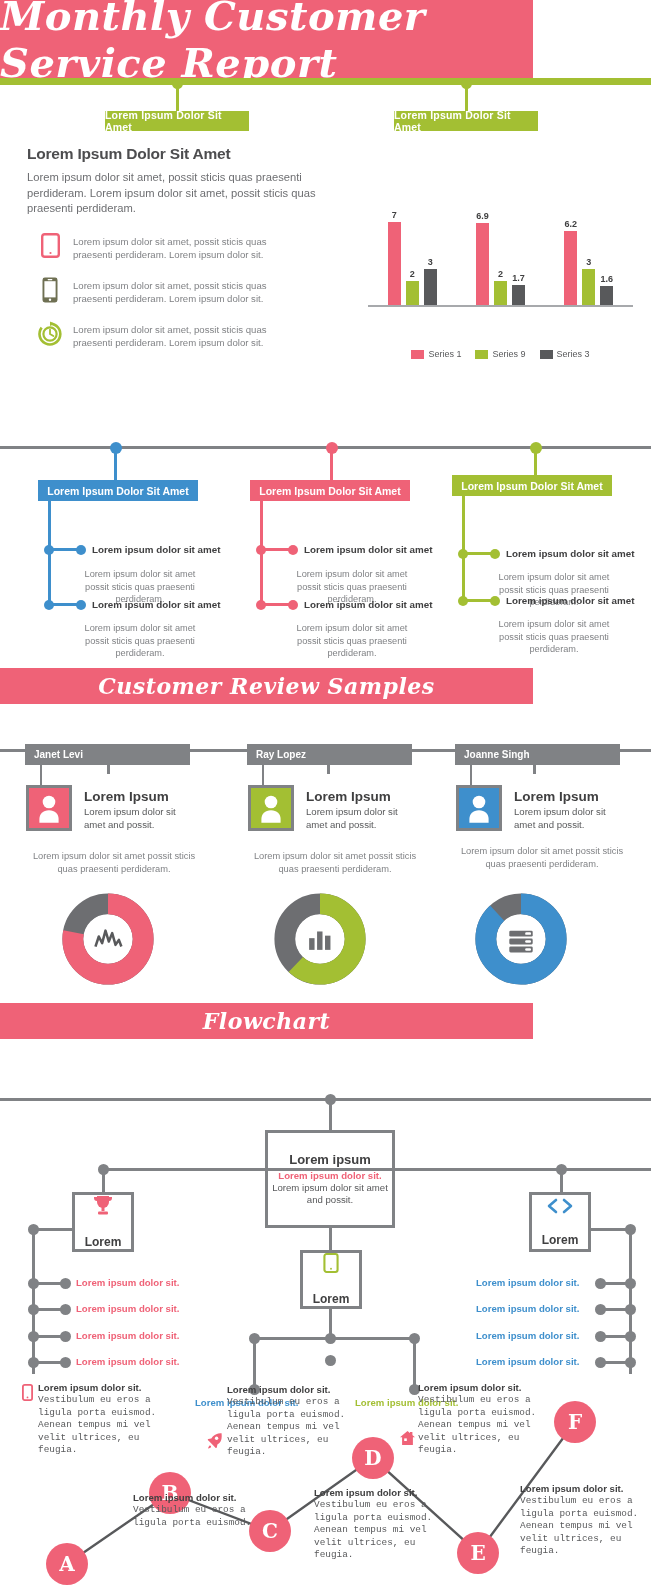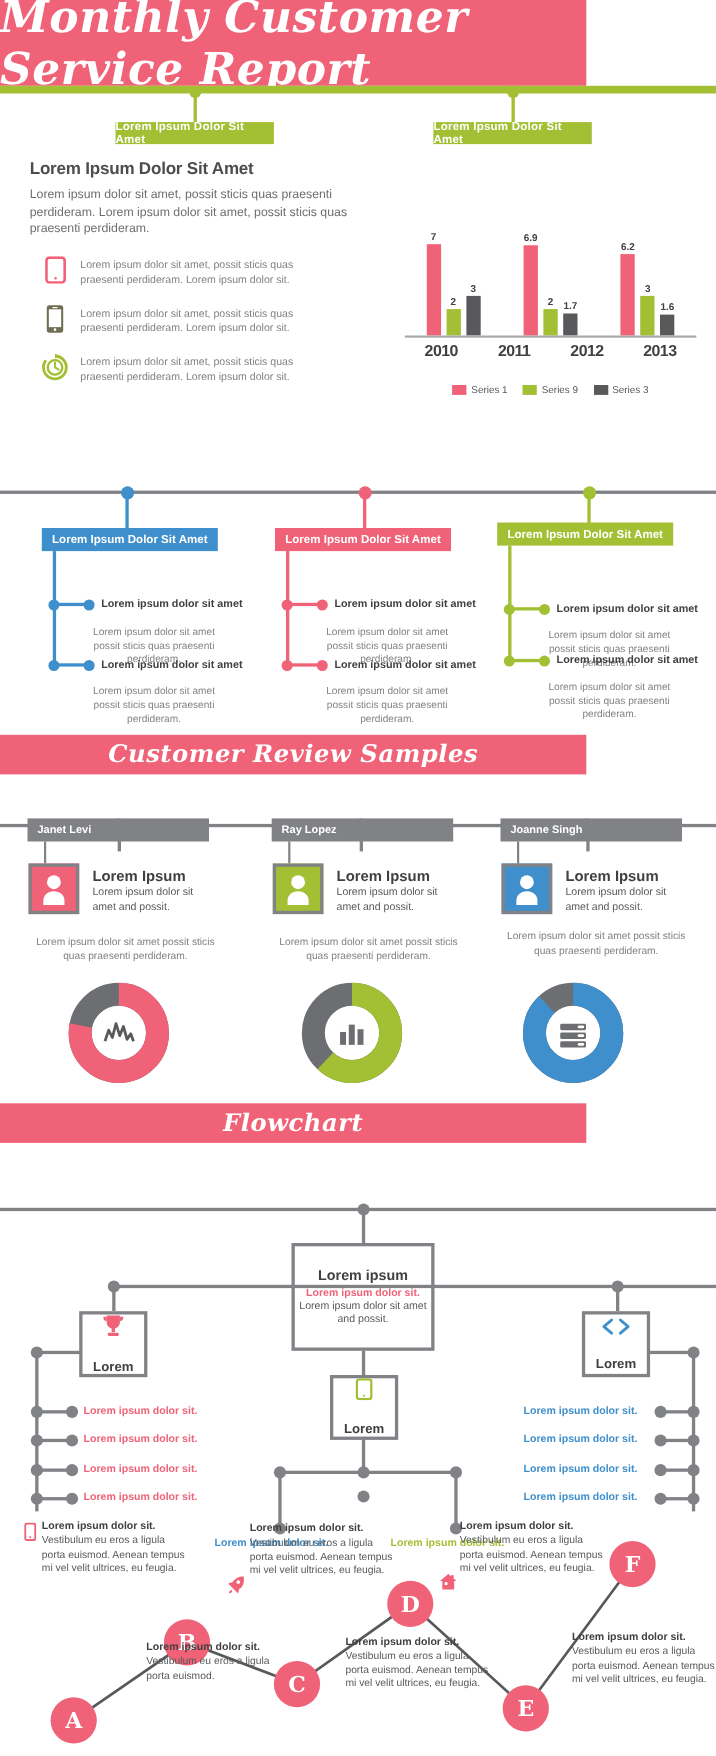--- a/index.html
+++ b/index.html
@@ -123,21 +123,21 @@
   #timeline-band { top: 1340px; height: 36px; }
   #timeline-band .band-title { font-size: 22px; }
 
   .tl-node {
     position: absolute; width: 42px; height: 42px; border-radius: 50%; background: #ef6277;
     color: #fff; font-family: "DejaVu Serif", serif; font-weight: bold; font-size: 20px;
     display: flex; align-items: center; justify-content: center;
   }
   .tl-block { position: absolute; width: 132px; }
   .tl-block .h { font-size: 9.6px; font-weight: bold; color: #404041; }
-  .tl-block .b { font-size: 9.4px; line-height: 12.5px; color: #58595b; margin-top: 1px; }
+  .tl-block .b { font-size: 9.4px; line-height: 12.5px; color: #58595b; margin-top: 1px; font-family: Liberation Mono, monospace; }
   .tl-ic { position: absolute; }
   svg { display: block; }
 </style>
 </head>
 <body>
 
 <div class="page">
 
   <div class="band" id="hero">
     <div class="band-title">Monthly Customer Service Report</div>
@@ -221,26 +221,20 @@
           </div>
         <div class="bar s2" style="height:36px;">
             <span>3</span>
           </div>
         <div class="bar s3" style="height:19px;">
             <span>1.6</span>
           </div>
       </div>
     </div>
     <div id="axis"></div>
-    <div class="xlabels">
-      <div>2010</div>
-      <div>2011</div>
-      <div>2012</div>
-      <div>2013</div>
-    </div>
     <div id="legend">
       <div class="leg">
           <span class="swatch s1"></span>
           <span>Series 1</span>
         </div>
       <div class="leg">
           <span class="swatch s2"></span>
           <span>Series 9</span>
         </div>
       <div class="leg">

